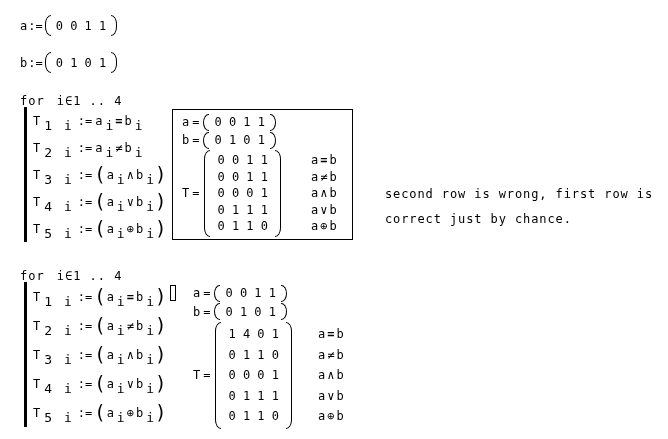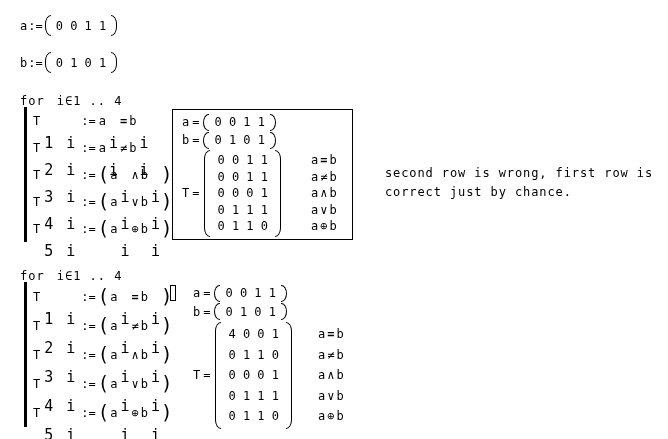--- a/index.html
+++ b/index.html
@@ -25,42 +25,42 @@
         border-top-right-radius:6px 9px; border-bottom-right-radius:6px 9px; }
 
   
   .forline { letter-spacing:1px; display:flex; }
   .forline .kw { margin-right:12px; }
 
   
   .pblock { display:flex; }
   .pbar { width:3px; background:#000; margin-right:6px; }
   .prow { display:flex; align-items:center; height:var(--rh,27px); }
-  .sub { font-size:15px; position:relative; top:22px; margin:0 3px 0 4px; letter-spacing:2px; white-space:pre; }
+  .sub { font-size:13px; position:relative; top:5px; margin:0 3px 0 4px; letter-spacing:2px; white-space:pre; }
   .sub.tail { margin:0 0 0 3px; letter-spacing:0; }
   .op { margin:0 2px; }
   .boldop { font-weight:bold; }
   .xp { font-size:19px; line-height:1; margin:0 1px; font-weight:300; }
 
   
   .rbox { border:1px solid #000; padding:3px 0 0 9px; }
   .rplain { padding:1px 0 0 3px; }
   .rline { display:flex; align-items:center; height:18.5px; }
   .tline { display:flex; align-items:center; margin-top:1px; }
   .matrix { display:flex; align-items:stretch; margin-left:2px; }
   .mrows { display:flex; flex-direction:column; justify-content:center; padding:2px 7px; }
   .mrow { height:var(--mrh,16.5px); display:flex; align-items:center; }
   .labels { display:flex; flex-direction:column; }
   .labels.s1 { margin-left:30px; }
   .labels.s2 { margin-left:26px; }
   .mlabel { height:var(--mrh,16.5px); display:flex; align-items:center; }
   .lop { margin:0 2px; }
 
   
-  .note { white-space:pre-line; line-height:19px; letter-spacing:0.9px; }
+  .note { white-space:pre-line; line-height:25px; letter-spacing:0.9px;margin-top:18px; }
 
   
   .cursor { width:6px; height:16px; border:1px solid #000; border-top-width:1px; }
 </style>
 </head>
 <body>
 
 <div class="canvas">
 
   <div class="abs flexrow" style="left:20px; top:15px;">
@@ -311,21 +311,21 @@
           <span class="cells">0 1 0 1</span>
           <span class="rp"></span>
         </span>
     </div>
     <div class="tline">
       <span>T</span>
         <span class="eq">=</span>
       <span class="matrix">
         <span class="lp"></span>
         <span class="mrows">
-          <span class="mrow">4 0 0 1</span>
+          <span class="mrow">1 4 0 1</span>
           <span class="mrow">0 1 1 0</span>
           <span class="mrow">0 0 0 1</span>
           <span class="mrow">0 1 1 1</span>
           <span class="mrow">0 1 1 0</span>
         </span>
         <span class="rp"></span>
       </span>
       <span class="labels s2">
         <span class="mlabel">
             <span>a</span>

